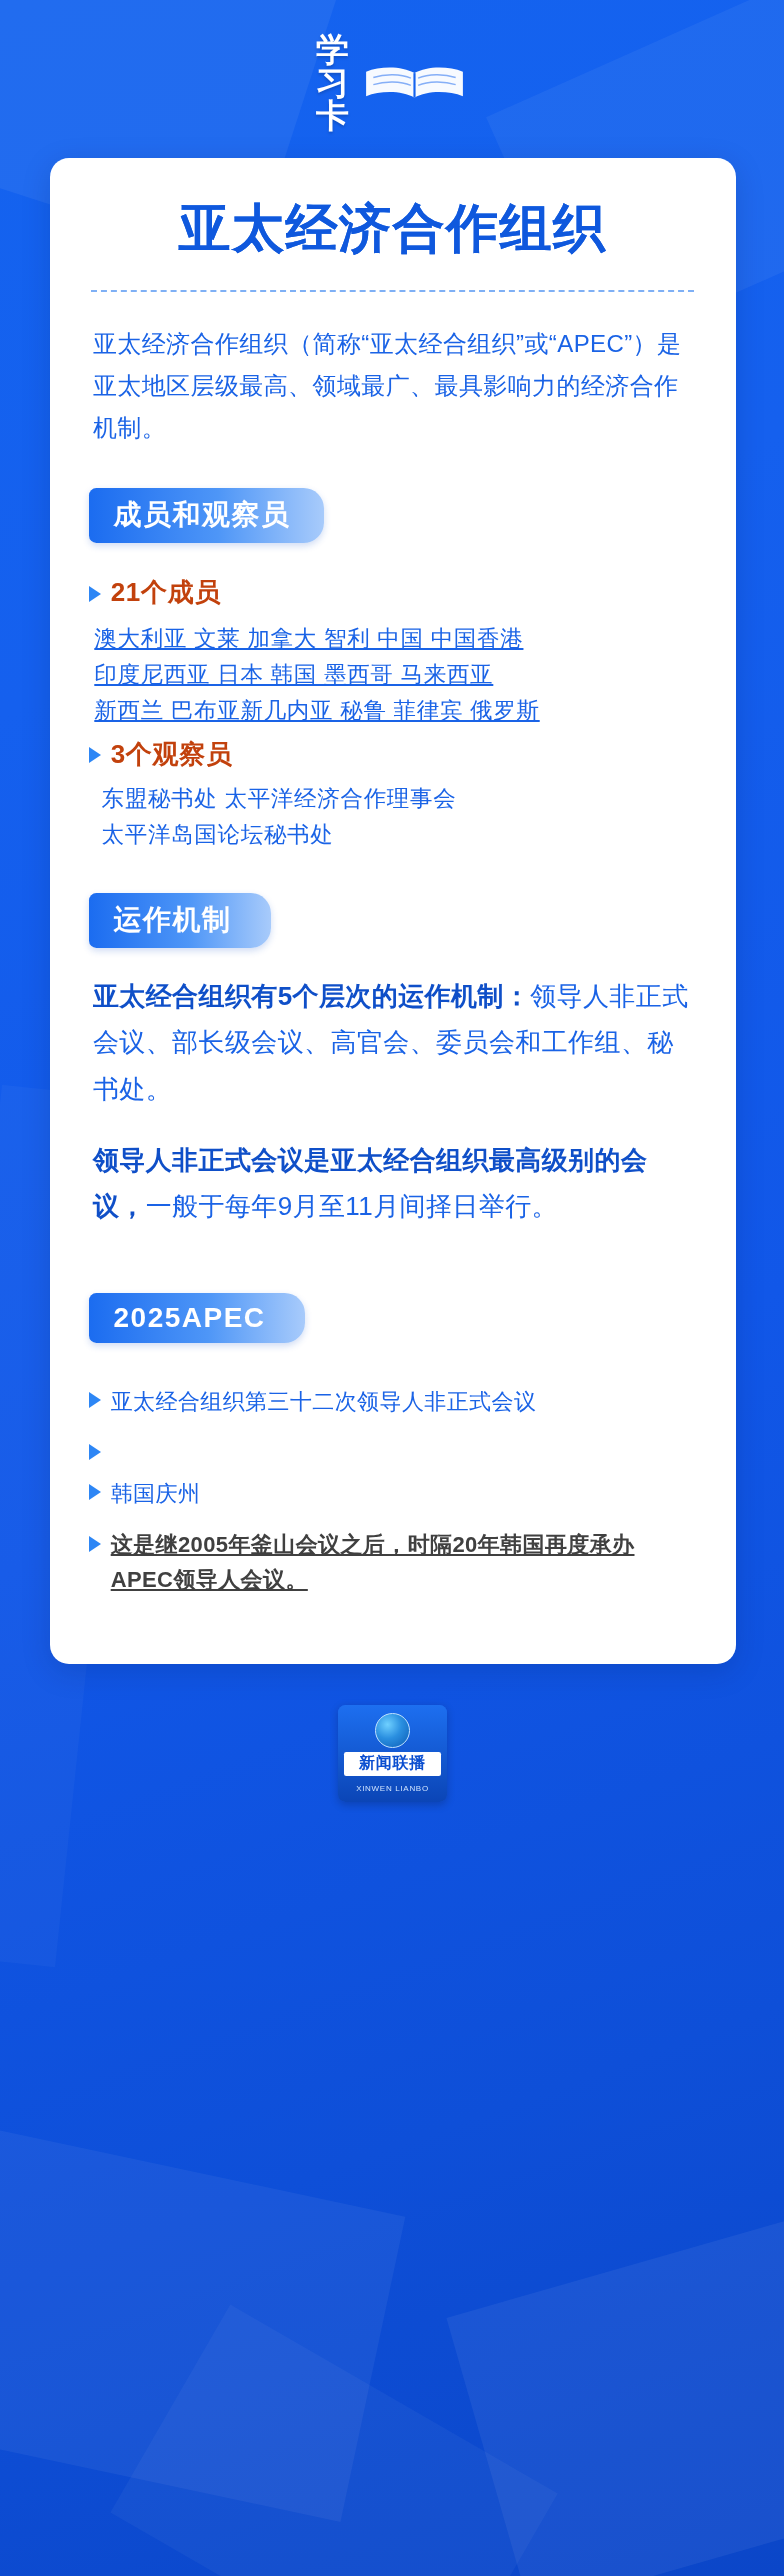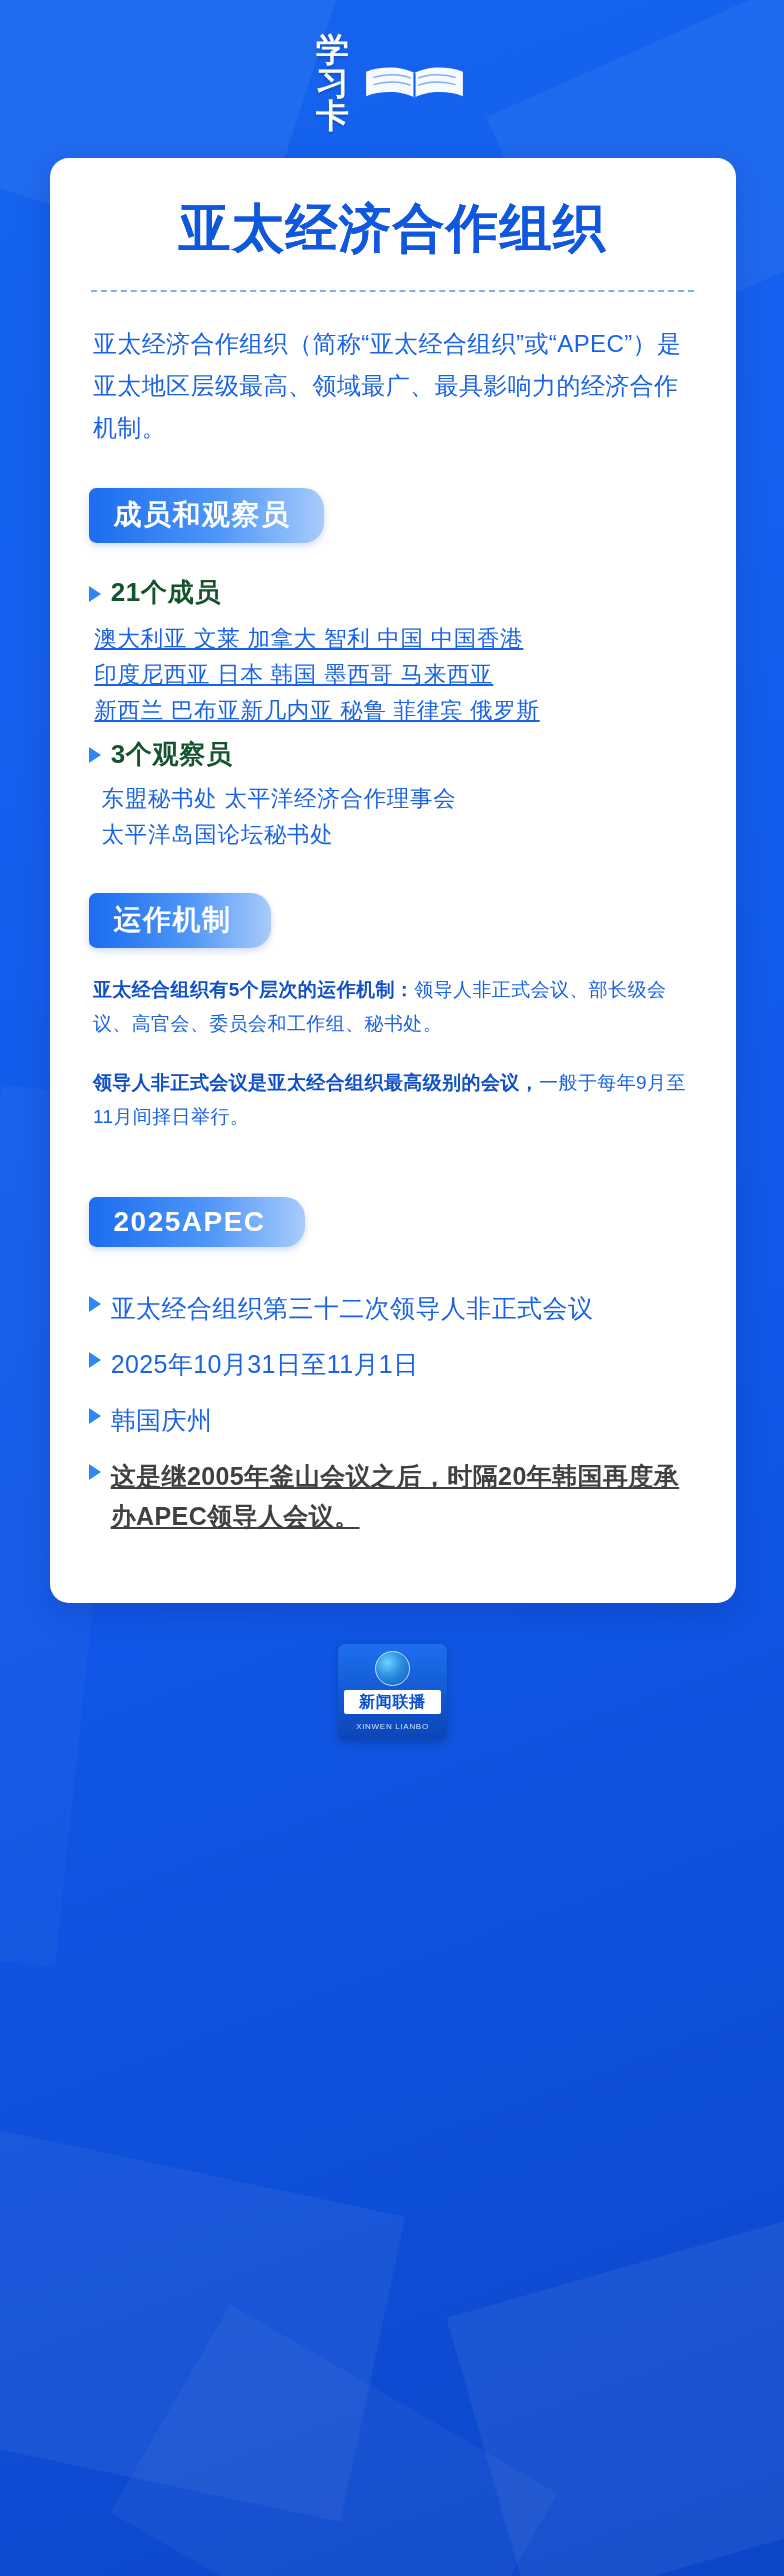--- a/index.html
+++ b/index.html
@@ -121,21 +121,21 @@
     margin-top: 10.2px;
     flex: 0 0 auto;
   }
   .tri.small {
     border-left-color: #2d86f5;
     margin-top: 8.7px;
   }
   .bullet-title {
     font-size: 26px;
     font-weight: bold;
-    color: #14532d;
+    color: #c2410c;
     letter-spacing: 0.7px;
   }
   .member-list {
     padding-left: 5.8px;
     margin: 10.2px 0 7.3px 0;
   }
   .member-line {
     font-size: 22.5px;
     line-height: 1.62;
     color: #1a63e6;
@@ -148,37 +148,37 @@
     margin: 8.7px 0 0 0;
   }
   .observer-line {
     font-size: 22.5px;
     line-height: 1.62;
     color: #1a63e6;
     letter-spacing: 0.7px;
   }
 
   .para {
-    font-size: 19px;
+    font-size: 26px;
     line-height: 1.78;
     color: #1a63e6;
     letter-spacing: 0.4px;
     padding: 0 4.4px;
     margin-bottom: 25px;
   }
   .para strong { font-weight: bold; color: #0f4fc8; }
 
   .apec-item {
     display: flex;
     align-items: flex-start;
     gap: 10.2px;
     margin: 16px 0;
   }
   .apec-text {
-    font-size: 25px;
+    font-size: 22px;
     line-height: 1.6;
     color: #1a63e6;
     letter-spacing: 0.4px;
   }
   .apec-text.bold {
     font-weight: bold;
     color: #404040;
     text-decoration: underline;
   }
 
@@ -293,21 +293,20 @@
 
   
   <div class="section-head narrow">2025APEC</div>
 
   <div class="apec-item">
     <span class="tri small"></span>
     <span class="apec-text">亚太经合组织第三十二次领导人非正式会议</span>
   </div>
   <div class="apec-item">
     <span class="tri small"></span>
-    <span class="apec-text">2025年10月31日至11月1日</span>
   </div>
   <div class="apec-item">
     <span class="tri small"></span>
     <span class="apec-text">韩国庆州</span>
   </div>
   <div class="apec-item">
     <span class="tri small"></span>
     <span class="apec-text bold">这是继2005年釜山会议之后，时隔20年韩国再度承办APEC领导人会议。</span>
   </div>
 

